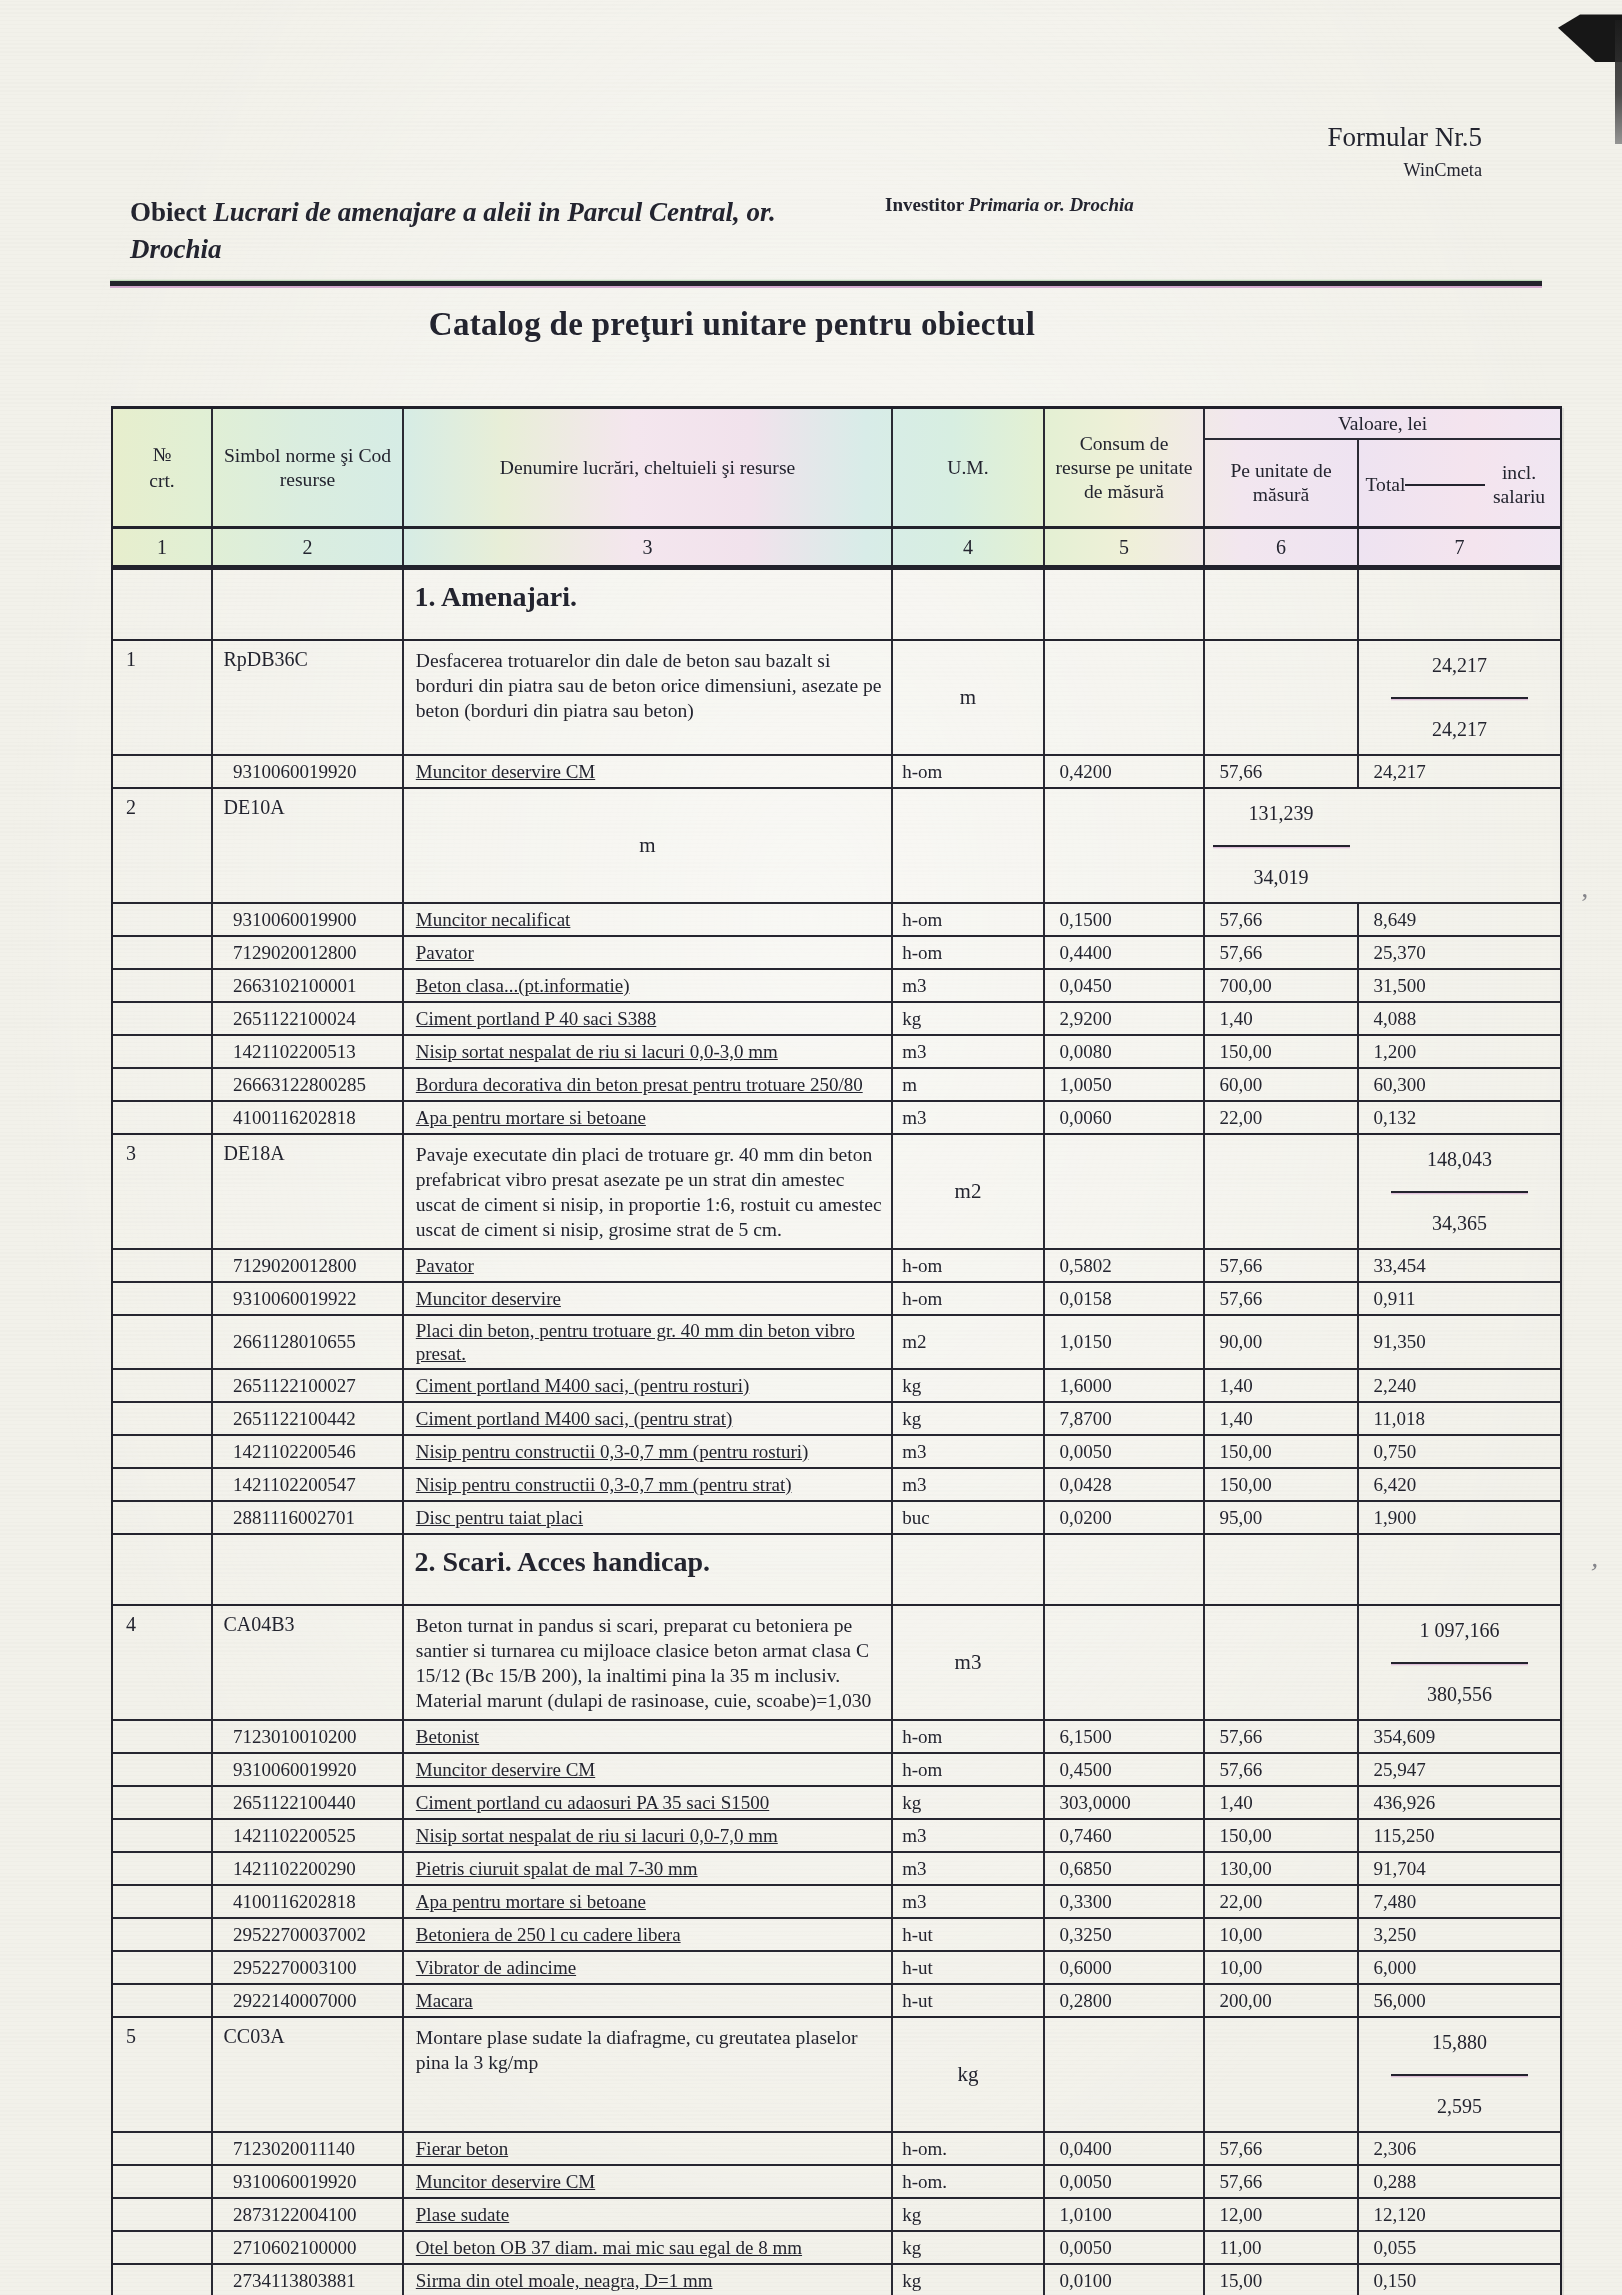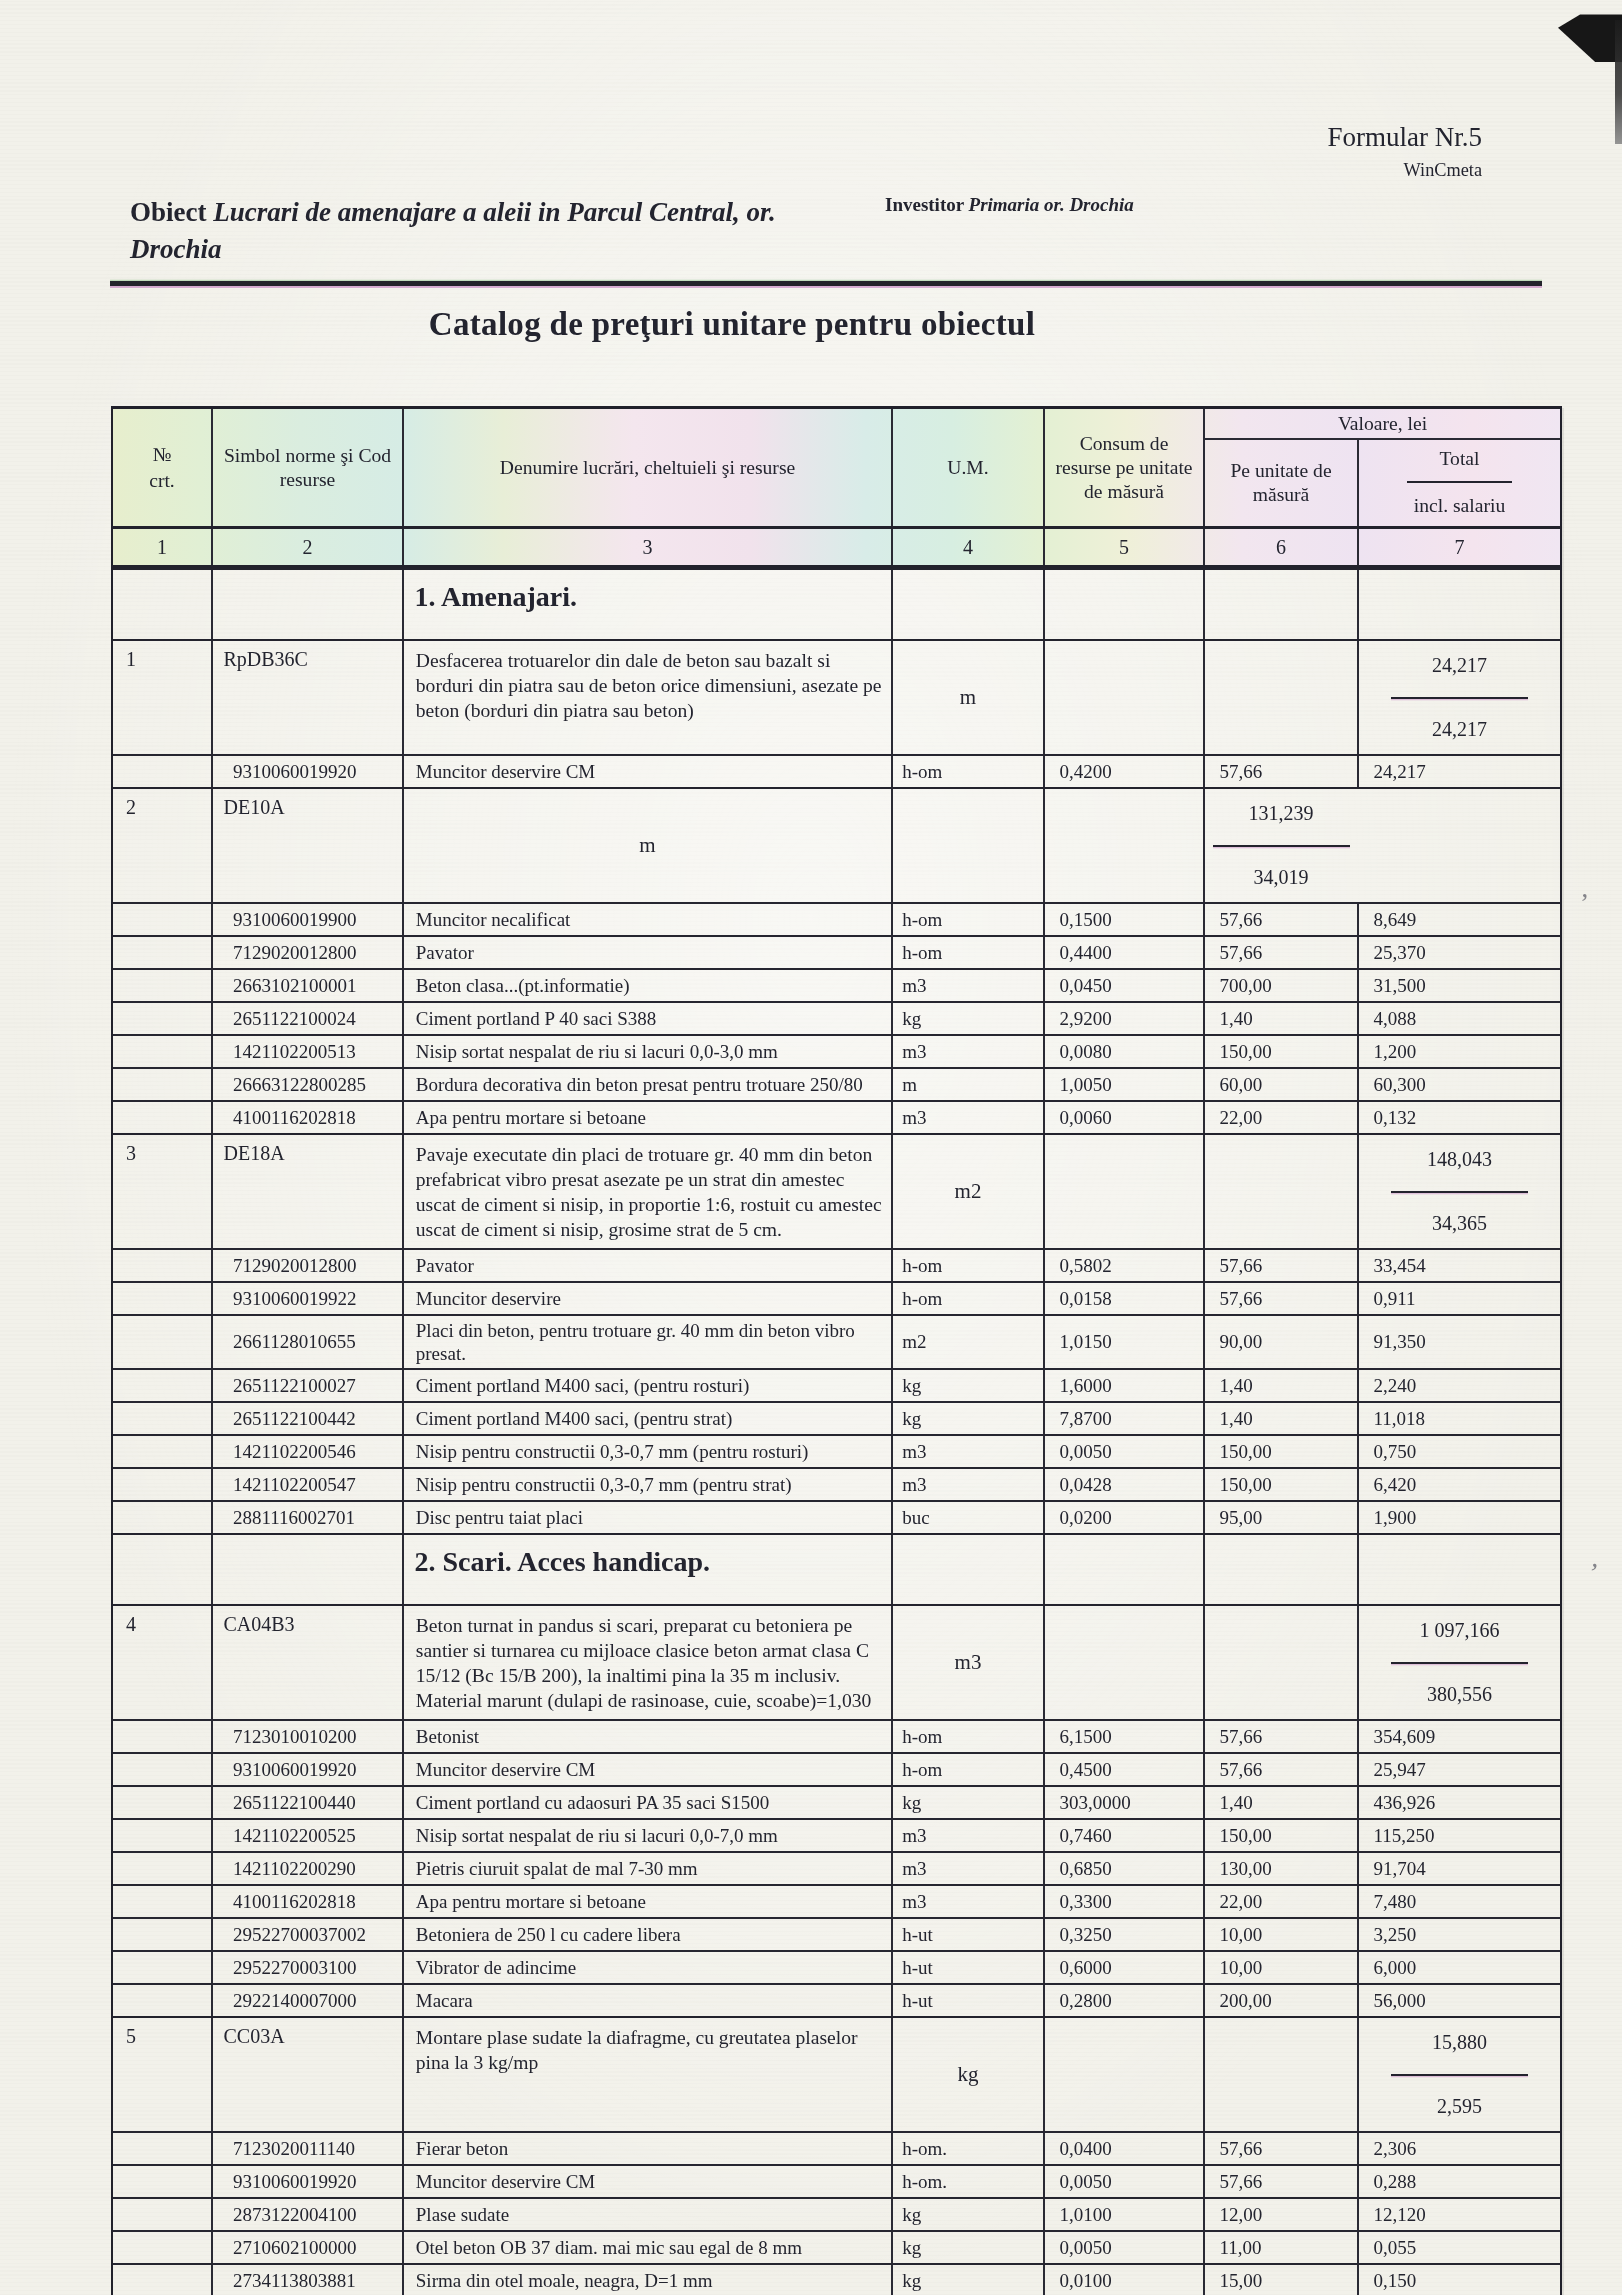--- a/index.html
+++ b/index.html
@@ -43,36 +43,36 @@
   }
   .thead{grid-template-rows:31px 86px;border-bottom:3.9px solid #22222c;box-shadow:0 2px 0 rgba(160,40,160,.3);}
   .hc{border-left:2px solid #2a2a34;display:flex;align-items:center;justify-content:center;
       text-align:center;font-size:19.6px;line-height:24px;padding:2.6px 6.5px;}
   .hc.first{border-left:none;}
   .hc.span2{grid-row:1 / span 2;}
   .hc.no{flex-direction:column;line-height:26px;}
   .valoare-cell{grid-column:6 / span 2;grid-row:1;border-left:2px solid #2a2a34;
       border-bottom:2px solid #2a2a34;display:flex;align-items:center;justify-content:center;
       font-size:19.6px;}
-  .total-cell{flex-direction:column;justify-content:flex-start;padding-top:6.5px;}
+  .total-cell{justify-content:flex-start;padding-top:6.5px;}
   .hd-rule{width:105px;border-top:2.6px solid #23232d;margin:10.5px 0;}
   .numrow{height:36px;border-bottom:3.3px solid #22222c;box-shadow:0 2px 0 rgba(160,40,160,.3);}
   .numrow .nc{border-left:2px solid #2a2a34;display:flex;align-items:center;justify-content:center;
       font-size:20px;}
   .numrow .nc.first{border-left:none;}
   
   .row{border-top:2px solid #262630;}
   .row:first-child{border-top:none;}
   .row.main,.row.section{border-top:2.6px solid #23232d;}
   .c{border-left:2px solid #2a2a34;font-size:19px;}
   .c.cfirst{border-left:none;}
   .row.sub{min-height:31px;}
   .row.sub .c{display:flex;align-items:center;padding:2.6px 0 2.6px 0;}
   .row.sub .code{padding-left:20px;}
-  .row.sub .desc2{padding-left:11.8px;padding-right:24px;line-height:23.6px;}
+  .row.sub .desc2{padding-left:11.8px;padding-right:24px;line-height:23.6px;text-decoration:underline;}
   .row.sub .um{padding-left:9.2px;}
   .row.sub .num{padding-left:14.4px;}
   .row.main{min-height:113px;}
   .row.main .nr{padding:6.5px 0 0 13px;font-size:20px;}
   .row.main .code{padding:6.5px 0 0 10.5px;font-size:20px;}
   .row.main .desc{padding:6.5px 9.2px 6.5px 11.8px;font-size:19.6px;line-height:25px;white-space:pre-line;}
   .row.main .um-main{display:flex;align-items:center;justify-content:center;font-size:21px;}
   .row.main .totals{display:flex;flex-direction:column;align-items:center;justify-content:center;
       padding:7.9px 0;font-size:20px;}
   .t-rule{width:137px;border-top:2.6px solid #23232d;margin:19.6px 0;box-shadow:0 1.3px 0 rgba(160,40,160,.25);}

